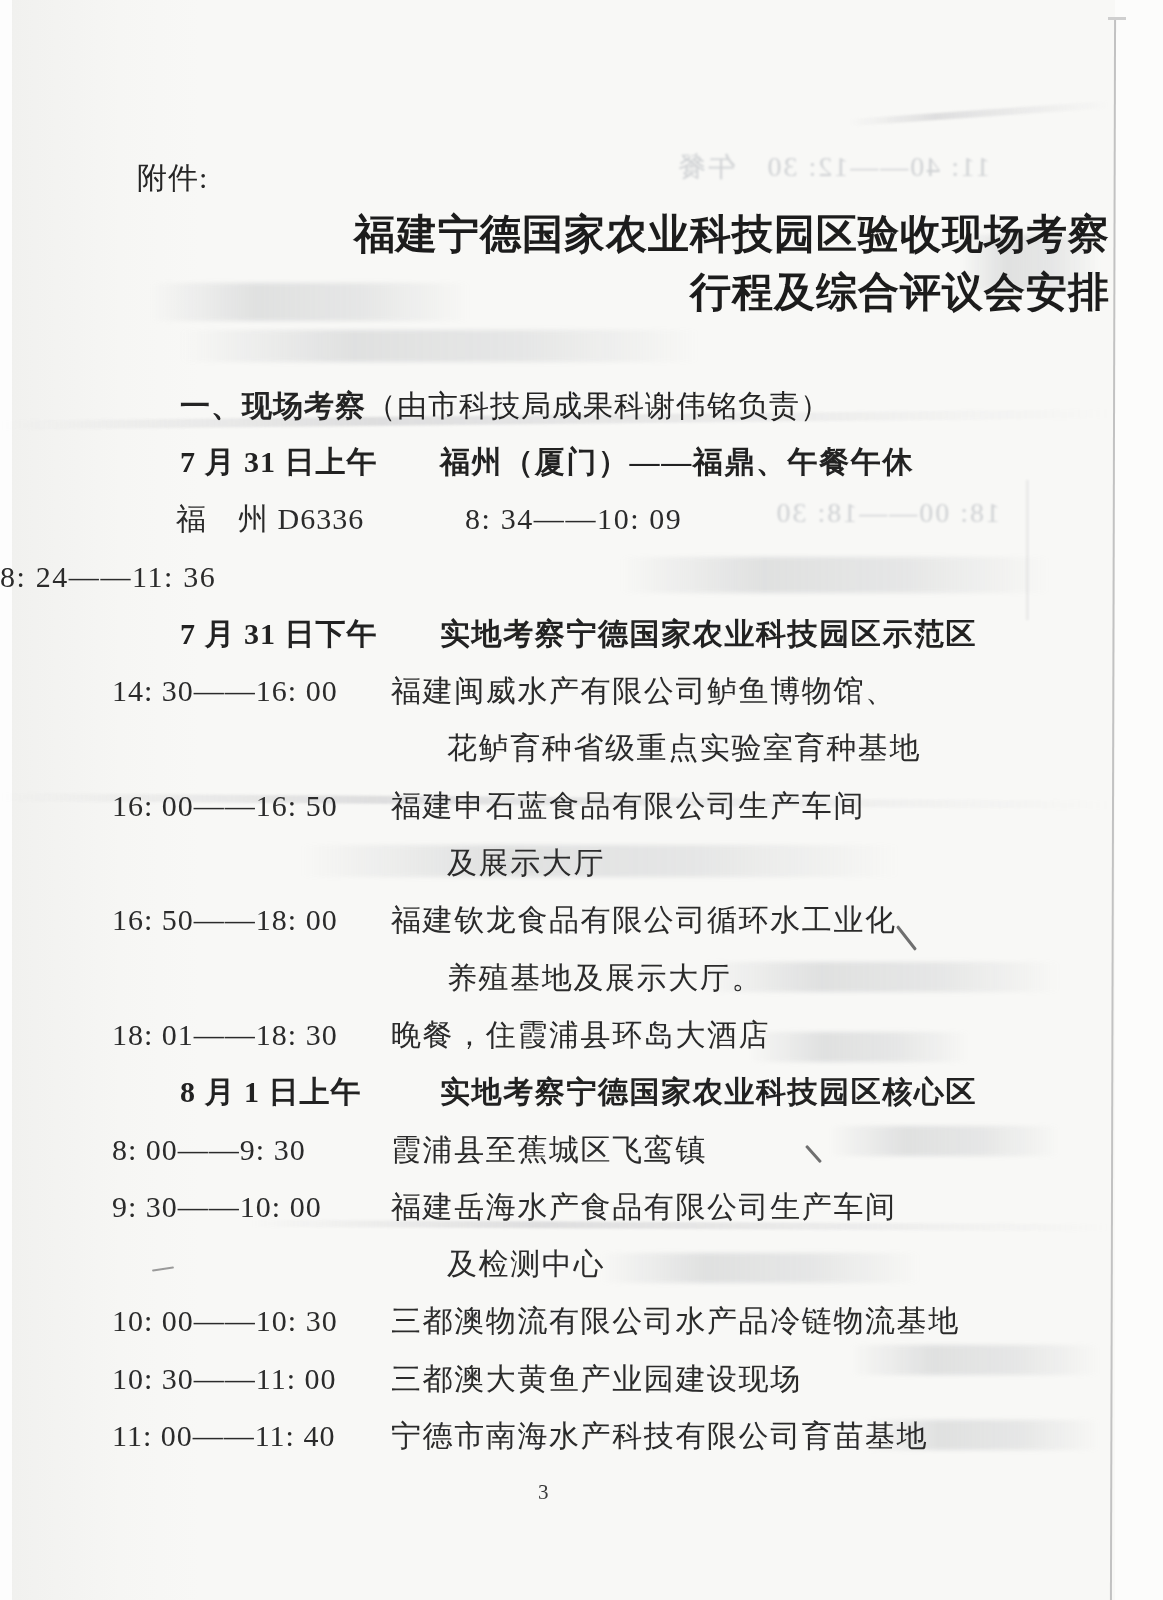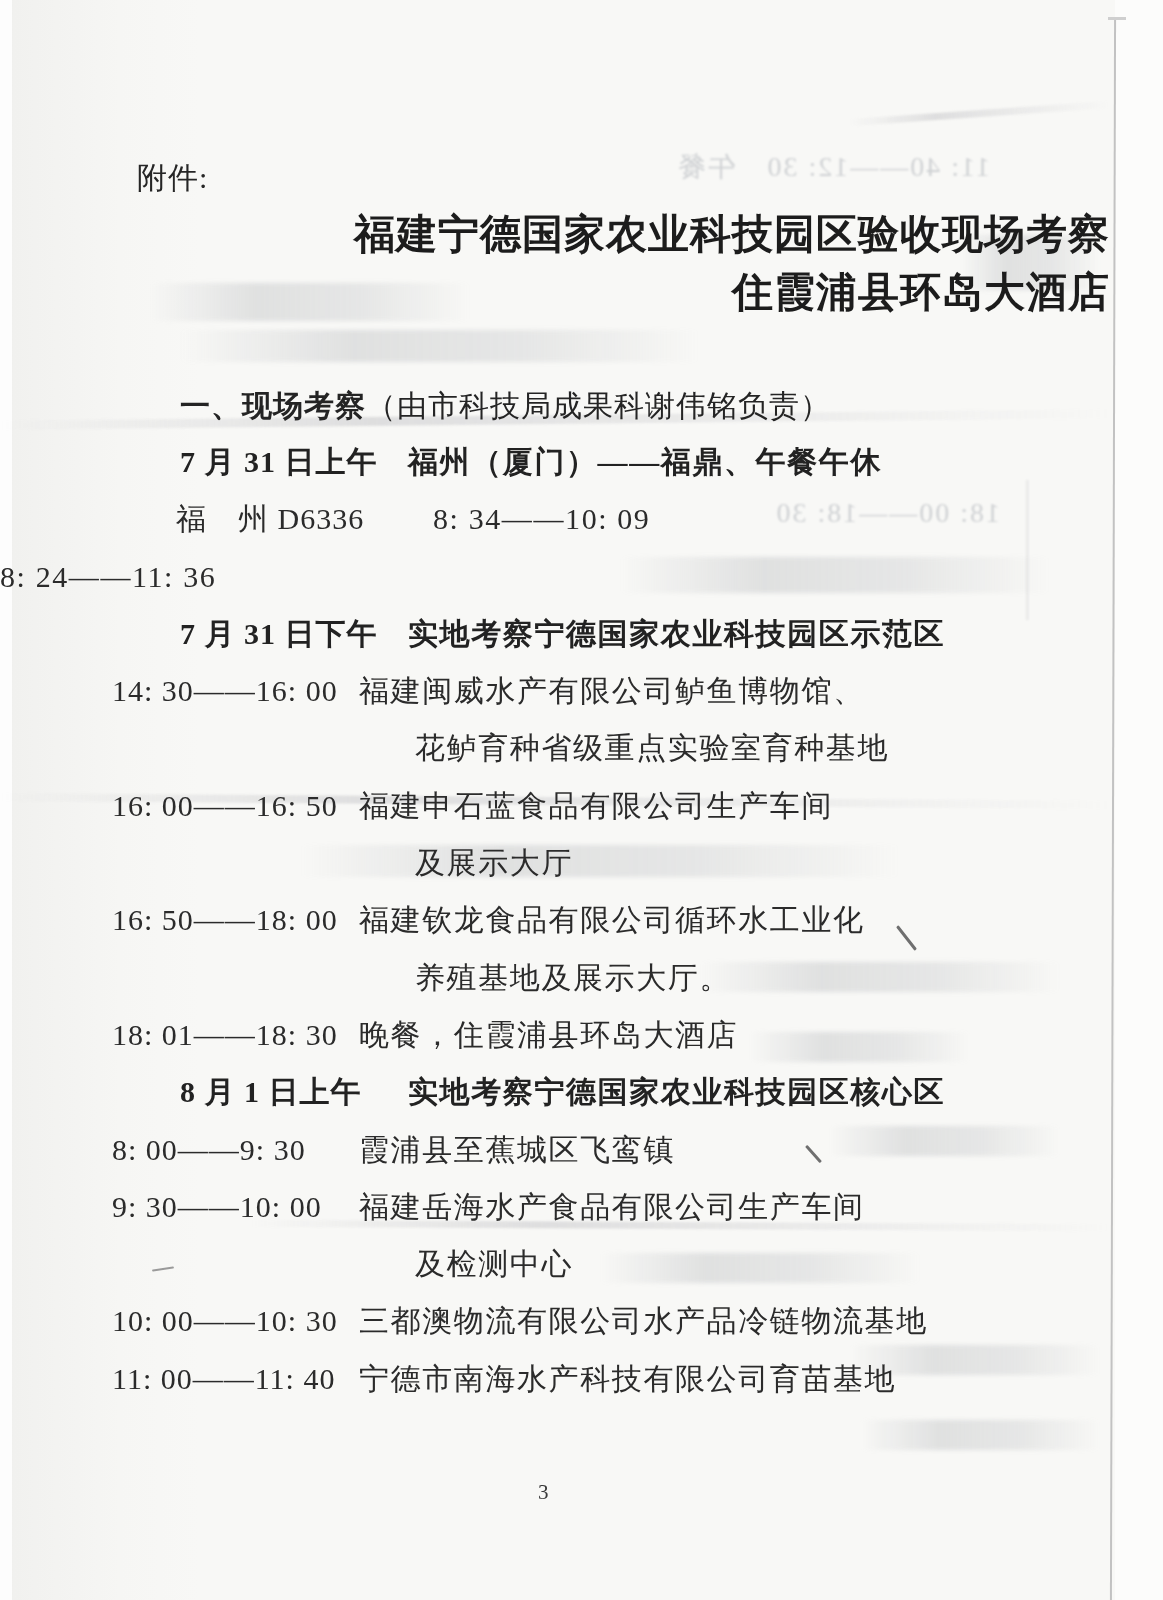--- a/index.html
+++ b/index.html
@@ -29,21 +29,21 @@
   .mark{position:absolute;background:#6f6f6f;border-radius:1px;}
 
   
   .attach{position:absolute;left:137px;top:158px;font-size:30px;letter-spacing:1px;color:#262626;}
   .title{position:absolute;left:0;top:205px;width:1110px;text-align:right;
          font-size:41px;font-weight:bold;color:#1c1c1c;letter-spacing:1px;line-height:58px;}
   .heading{position:absolute;left:180px;top:386px;font-size:30px;letter-spacing:1px;color:#242424;white-space:nowrap;}
   .heading .hm{font-weight:bold;text-align:center;}
 
   .rows{position:absolute;left:0;top:443px;width:1110px;}
-  .row{height:57.3px;display:flex;align-items:flex-start;font-size:30px;line-height:37px;white-space:nowrap;}
+  .row{height:57.3px;display:flex;align-items:flex-start;font-size:30px;line-height:37px;white-space:nowrap;gap:32px;}
   .row .t{flex:0 0 auto;letter-spacing:1px;}
   .row .d{letter-spacing:1.6px;}
   .row.slot .t{margin-left:112px;width:247px;}
   .row.cont .t{margin-left:168px;width:247px;}
   .row.day{font-weight:bold;color:#222;}
   .row.day .t{margin-left:180px;width:228px;}
   .row.train .t{margin-left:176px;width:257px;letter-spacing:1px;}
   .pageno{position:absolute;left:538px;top:1480px;font-size:21px;color:#3a3a3a;}
 </style>
 </head>
@@ -77,21 +77,21 @@
   <div class="crease" style="left:850px;top:110px;width:260px;height:7px;transform:rotate(-4deg);"></div>
   <div class="crease" style="left:1026px;top:480px;width:3px;height:140px;transform:none;"></div>
   <div class="mark" style="left:905px;top:923px;width:3px;height:30px;transform:rotate(-38deg);"></div>
   <div class="mark" style="left:812px;top:1143px;width:3px;height:22px;transform:rotate(-42deg);"></div>
   <div class="mark" style="left:152px;top:1268px;width:22px;height:2px;transform:rotate(-8deg);background:#9a9a9a;"></div>
 
   <div class="attach">附件:</div>
 
   <div class="title">
     <div>福建宁德国家农业科技园区验收现场考察</div>
-    <div>住霞浦县环岛大酒店</div>
+    <div>行程及综合评议会安排</div>
   </div>
 
   <div class="heading">
     <span class="hm">一、现场考察</span><span>（由市科技局成果科谢伟铭负责）</span>
   </div>
 
   <div class="rows">
     <div class="row day">
         <span class="t">7 月 31 日上午</span>
         <span class="d">福州（厦门）——福鼎、午餐午休</span>
@@ -149,20 +149,24 @@
       </div>
     <div class="row cont">
         <span class="t"></span>
         <span class="d">及检测中心</span>
       </div>
     <div class="row slot">
         <span class="t">10: 00——10: 30</span>
         <span class="d">三都澳物流有限公司水产品冷链物流基地</span>
       </div>
     <div class="row slot">
+        <span class="t">10: 30——11: 00</span>
+        <span class="d">三都澳大黄鱼产业园建设现场</span>
+      </div>
+    <div class="row slot">
         <span class="t">11: 00——11: 40</span>
         <span class="d">宁德市南海水产科技有限公司育苗基地</span>
       </div>
   </div>
 
   <div class="pageno">3</div>
 
 </div>
 
 </body></html>

